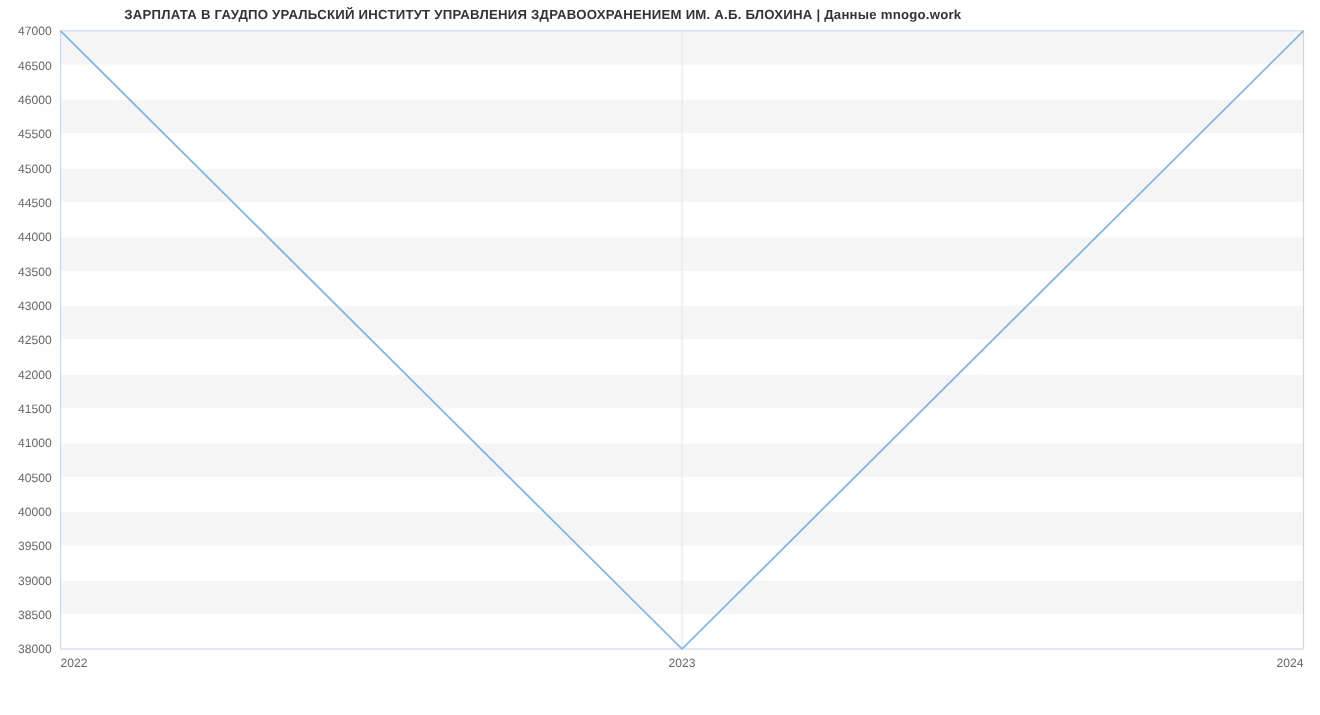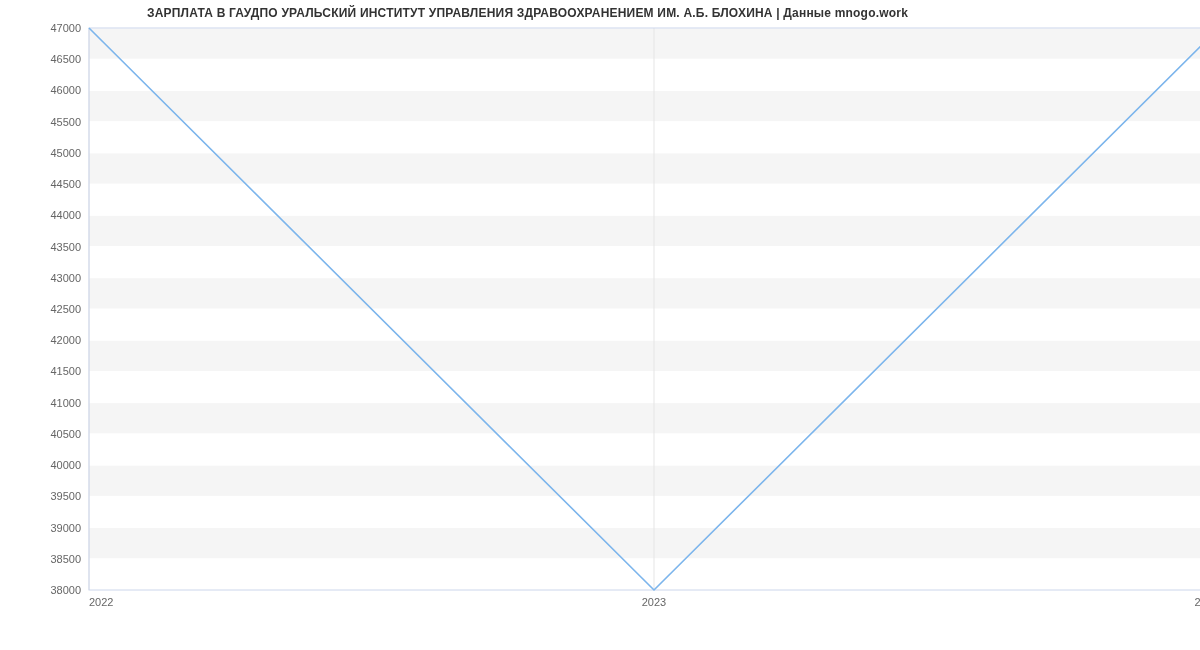--- a/index.html
+++ b/index.html
@@ -8,21 +8,20 @@
     width: 1200px;
     height: 650px;
     background: #fff;
     font-family: "Segoe UI", Arial, sans-serif;
     color: #333;
   }
   .chart-wrap {
     position: relative;
     width: 987px;
     height: 650px;
-    margin-left: 34px;
   }
   .chart-title {
     position: absolute;
     top: 6px;
     left: 0;
     width: 100%;
     text-align: center;
     font-size: 12px;
     font-weight: 600;
     letter-spacing: 0.2px;

